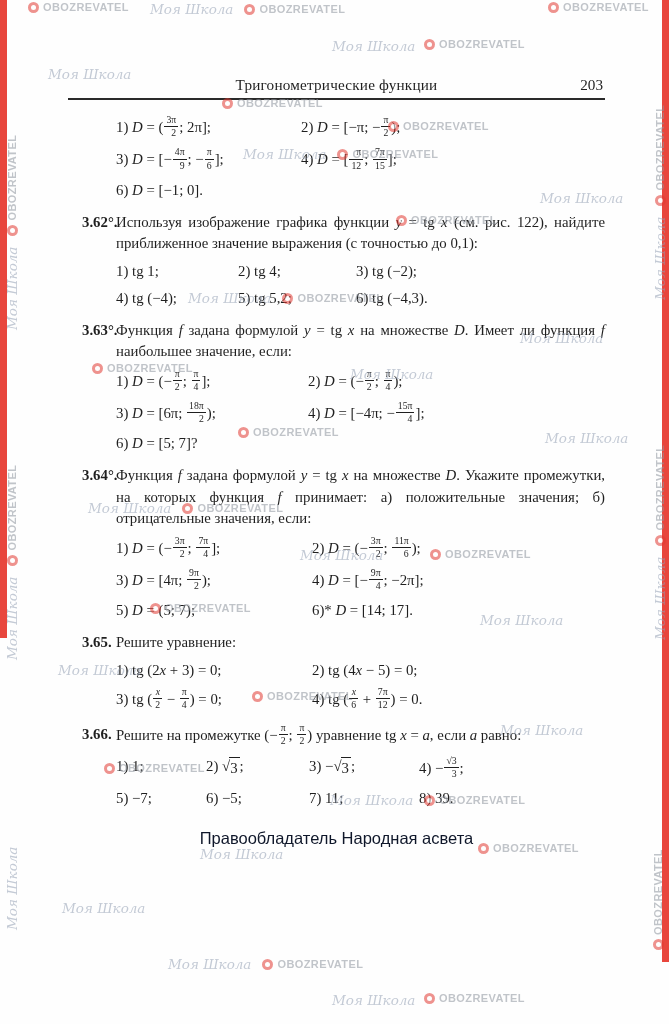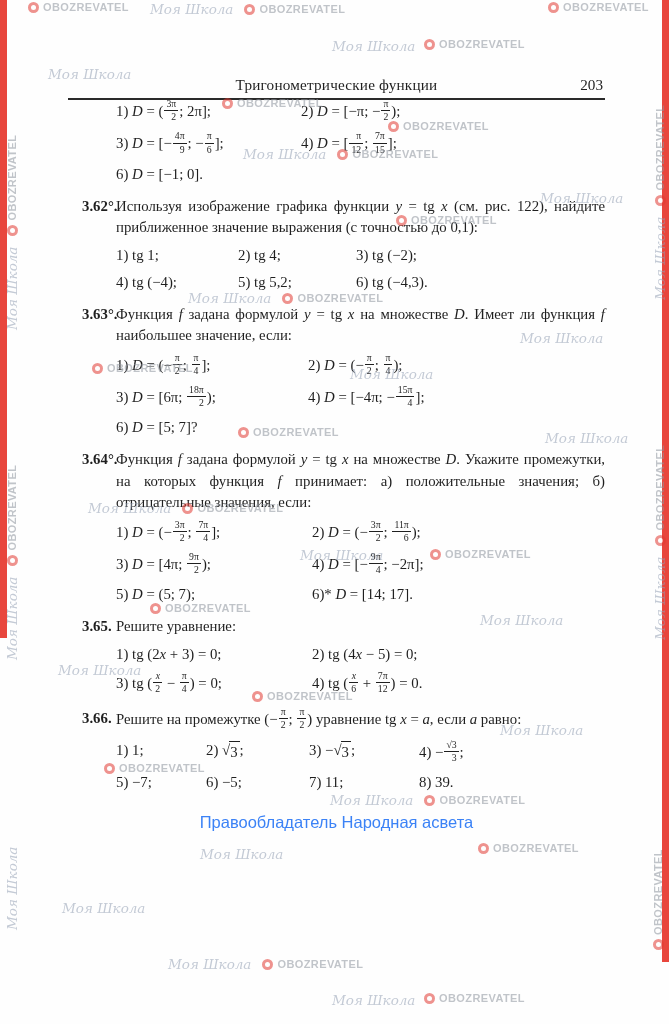--- a/index.html
+++ b/index.html
@@ -17,21 +17,21 @@
   
   #watermarks{position:absolute;inset:0;pointer-events:none;z-index:3}
   .wm{position:absolute;white-space:nowrap;display:inline-flex;align-items:center;gap:4px;opacity:.55}
   .wm.vert{transform:rotate(-90deg);transform-origin:0 0}
   .wm-m{font-style:italic;color:#94a0b4;font-size:13.5px;font-family:"DejaVu Serif",serif;margin-right:7px}
   .wm-ic{width:11px;height:11px;border-radius:50%;background:#e23b33;display:inline-block;position:relative;flex:0 0 auto}
   .wm-ic::after{content:"";position:absolute;left:3px;top:3px;width:5px;height:5px;border-radius:50%;background:#fff}
   .wm-o{color:#8f959e;font-size:11px;letter-spacing:.4px;font-family:"Liberation Sans",sans-serif;font-weight:bold}
 
   .content{position:relative;padding:76px 64px 0 68px;z-index:2}
-  .header{position:relative;border-bottom:2px solid #2a2a2a;padding-bottom:4px;margin-bottom:0}
+  .header{position:relative;border-bottom:2px solid #2a2a2a;padding-bottom:4px;margin-bottom:16px}
   .h-title{display:block;text-align:center;font-size:15.2px;letter-spacing:.2px}
   .h-page{position:absolute;right:2px;top:0;font-size:15.2px}
 
   .exercise{position:relative;margin-top:11px}
   .ex-head{position:relative;padding-left:48px;text-align:justify;font-size:14.8px;line-height:1.45}
   .ex-num{position:absolute;left:14px;top:0;font-weight:bold}
   .items{display:grid;row-gap:7px;margin-top:7px;padding-left:48px;font-size:14.8px;justify-content:start}
   .item{white-space:nowrap;line-height:1.35}
   .g-intro{grid-template-columns:185px auto;margin-top:0}
   .g-362{grid-template-columns:122px 118px auto}
@@ -41,21 +41,21 @@
   .g-366{grid-template-columns:90px 103px 110px auto}
 
   .it{font-style:italic}
   .frac{display:inline-flex;flex-direction:column;text-align:right;vertical-align:middle;
         font-size:.66em;line-height:1.25;margin:0 1px;transform:translateY(-2px)}
   .frac .num{border-bottom:1px solid currentColor;padding:0 2px}
   .frac .den{padding:0 2px}
   .sqrt{display:inline-flex}
   .sqrt .rad{border-top:1.4px solid currentColor;padding:1px 2px 0 1px;margin-left:-1px}
 
-  .footer{text-align:center;color:#3b82f6;font-size:16.5px;font-family:"Liberation Sans",sans-serif;margin-top:20px}
+  .footer{text-align:center;color:#0f172a;font-size:16.5px;font-family:"Liberation Sans",sans-serif;margin-top:20px}
 </style>
 </head>
 <body>
 
 <div class="page">
   <div class="red-bar left"></div>
   <div class="red-bar right"></div>
   <div id="watermarks">
       <span class="wm" style="left: 28px; top: 1px;">
         <span class="wm-ic"></span>

